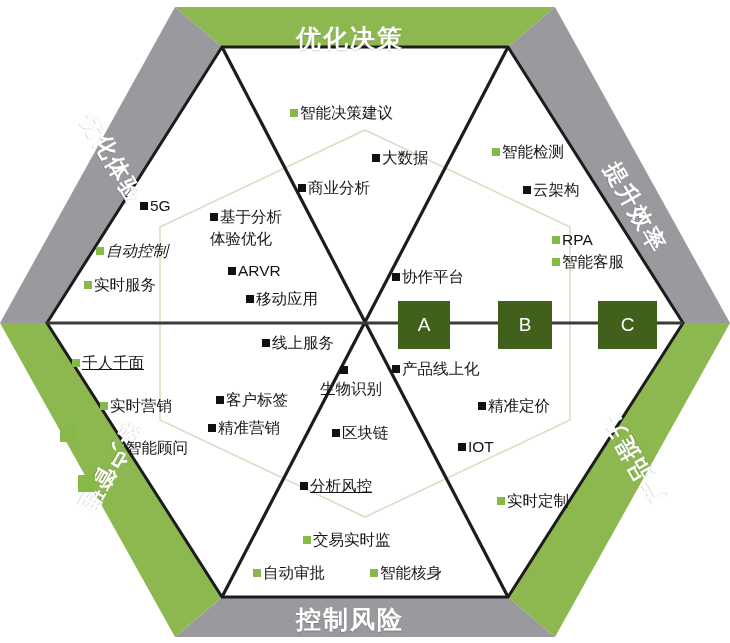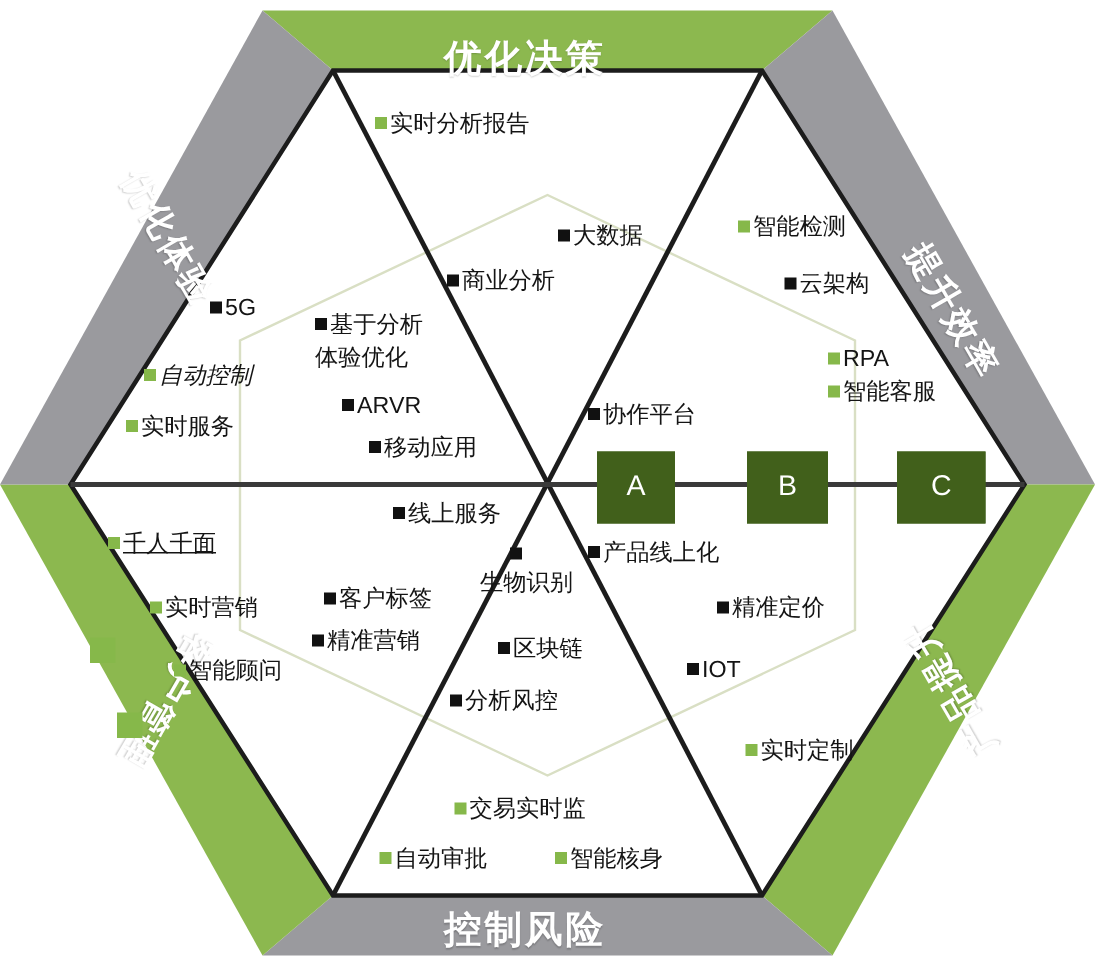--- a/index.html
+++ b/index.html
@@ -91,22 +91,22 @@
   <div class="banner-txt banner-bottom">控制风险</div>
   <div class="side-lbl lbl-tl">优化体验</div>
   <div class="side-lbl lbl-tr">提升效率</div>
   <div class="side-lbl lbl-bl">客户管理</div>
   <div class="side-lbl lbl-br">产品提升</div>
 
   <div class="abc-box" style="left:398px;top:301px;width:50px;height:46px;">A</div>
   <div class="abc-box" style="left:498px;top:301px;width:52px;height:46px;">B</div>
   <div class="abc-box" style="left:598px;top:301px;width:57px;height:46px;">C</div>
 
-  <div class="node" style="left:250px;top:73px;">
-    <span class="bullet gr"></span><span>实时分析报告</span>
+  <div class="node" style="left:290px;top:103px;">
+    <span class="bullet gr"></span><span>智能决策建议</span>
   </div>
   <div class="node" style="left:372px;top:148px;">
     <span class="bullet bk"></span><span>大数据</span>
   </div>
   <div class="node" style="left:298px;top:178px;">
     <span class="bullet bk"></span><span>商业分析</span>
   </div>
   <div class="node" style="left:392px;top:267px;">
     <span class="bullet bk"></span><span>协作平台</span>
   </div>
@@ -177,21 +177,21 @@
 
   <div class="node" style="left:340px;top:360px;width:16px;">
     <span class="bullet bk"></span>
   </div>
   <div class="node" style="left:320px;top:379px;">
     <span>生物识别</span>
   </div>
   <div class="node" style="left:332px;top:423px;">
     <span class="bullet bk"></span><span>区块链</span>
   </div>
-  <div class="node" style="left:300px;top:458px;">
+  <div class="node" style="left:300px;top:476px;text-decoration:underline;">
     <span class="bullet bk"></span><span>分析风控</span>
   </div>
   <div class="node" style="left:303px;top:530px;">
     <span class="bullet gr"></span><span>交易实时监</span>
   </div>
   <div class="node" style="left:253px;top:563px;">
     <span class="bullet gr"></span><span>自动审批</span>
   </div>
   <div class="node" style="left:370px;top:563px;">
     <span class="bullet gr"></span><span>智能核身</span>

